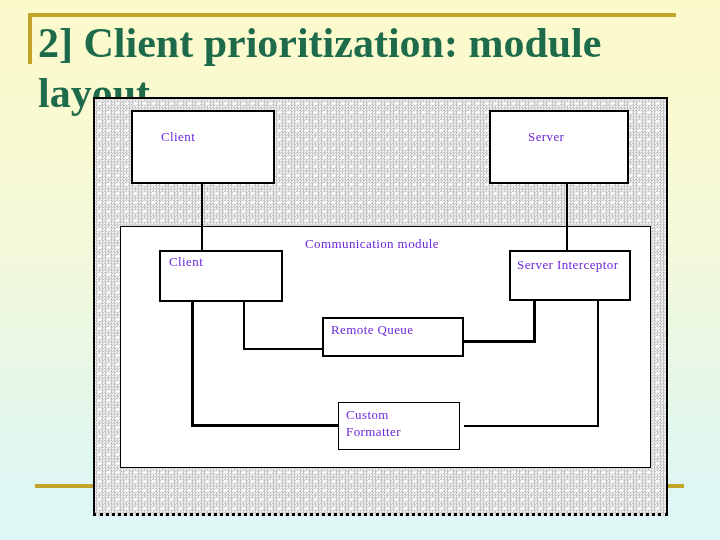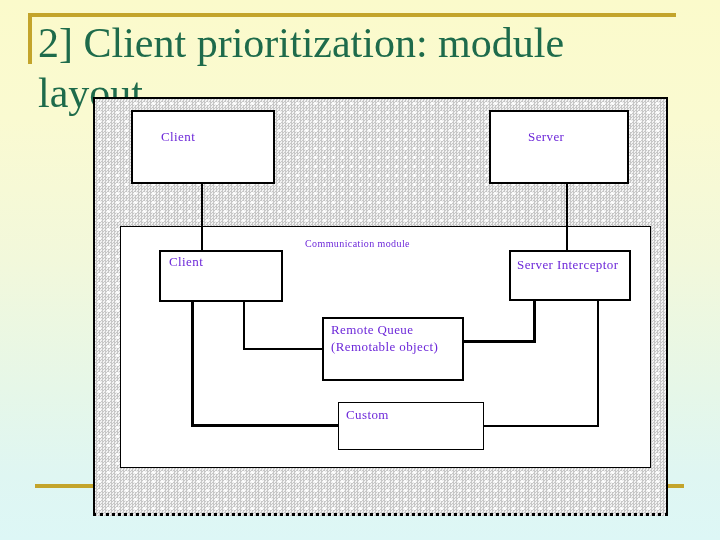--- a/index.html
+++ b/index.html
@@ -9,43 +9,43 @@
     background:linear-gradient(180deg,#FBFACB 0%,#FAFAD1 22%,#F2F8DB 48%,#E6F7E8 72%,#DFF6F2 88%,#DDF7F6 100%);
     font-family:"Liberation Serif","DejaVu Serif",serif;
   }
   .accent{position:absolute;background:var(--accent-gold,#C3A42B);}
   .accent-top{left:28px;top:13px;width:648px;height:4px;}
   .accent-corner{left:28px;top:13px;width:4px;height:51px;}
   .accent-bottom{left:35px;top:484px;width:649px;height:4px;z-index:0;}
   .title{
     position:absolute;left:38px;top:18px;width:640px;z-index:1;
     font-size:42px;line-height:50px;color:var(--title-green,#1E6B4B);
-    font-weight:normal;margin:0;
+    font-weight:bold;margin:0;
   }
   .diagram{
     position:absolute;left:93px;top:97px;width:575px;height:419px;z-index:2;
     box-sizing:border-box;border:2px solid #000;border-bottom:3px dotted #000;
     background-color:var(--diagram-gray,#D6D6D6);
     background-image:
       radial-gradient(circle,rgba(255,255,255,0.95) 1.3px,rgba(255,255,255,0) 1.6px),
       conic-gradient(#c7c7c7 25%,#f2f2f2 0 50%,#c7c7c7 0 75%,#f2f2f2 0);
     background-size:9px 9px,3px 3px;
   }
   .node{
     position:absolute;background:#fff;border:2px solid #000;box-sizing:border-box;
     font-size:13px;line-height:17px;color:#6d28d9;letter-spacing:0.4px;white-space:nowrap;
   }
   .node-client{left:36px;top:11px;width:144px;height:74px;padding:16px 0 0 28px;}
   .node-server{left:394px;top:11px;width:140px;height:74px;padding:16px 0 0 37px;}
   .node-comm{left:25px;top:127px;width:531px;height:242px;border-width:1px;}
-  .comm-label{position:absolute;left:184px;top:8px;font-size:10px;letter-spacing:0.4px;white-space:nowrap;}
+  .comm-label{position:absolute;left:184px;top:8px;font-size:13px;letter-spacing:0.4px;white-space:nowrap;}
   .node-client-interceptor{left:64px;top:151px;width:124px;height:52px;padding:1px 0 0 8px;}
   .node-server-interceptor{left:414px;top:151px;width:122px;height:51px;padding:4px 0 0 6px;}
-  .node-remote-queue{left:227px;top:218px;width:142px;height:64px;padding:2px 0 0 7px;border-width:2px;}
-  .node-custom-formatter{left:243px;top:303px;width:146px;height:48px;padding:3px 0 0 7px;border-width:1px;}
+  .node-remote-queue{left:227px;top:218px;width:142px;height:40px;padding:2px 0 0 7px;border-width:2px;}
+  .node-custom-formatter{left:243px;top:303px;width:122px;height:48px;padding:3px 0 0 7px;border-width:1px;}
   .conn{position:absolute;background:#000;}
   .c-client-v{left:106px;top:85px;width:2px;height:66px;}
   .c-server-v{left:471px;top:85px;width:2px;height:66px;}
   .c-ci-rq-v{left:148px;top:203px;width:2px;height:48px;}
   .c-ci-rq-h{left:148px;top:249px;width:79px;height:2px;}
   .c-ci-cf-v{left:96px;top:203px;width:3px;height:125px;}
   .c-ci-cf-h{left:96px;top:325px;width:147px;height:3px;}
   .c-si-rq-v{left:438px;top:202px;width:3px;height:42px;}
   .c-si-rq-h{left:369px;top:241px;width:72px;height:3px;}
   .c-si-cf-v{left:502px;top:202px;width:2px;height:126px;}
@@ -90,21 +90,21 @@
     <div class="node node-client-interceptor">
       <div>Client</div>
     </div>
 
     <div class="node node-server-interceptor">
       <span>Server Interceptor</span>
     </div>
 
     <div class="node node-remote-queue">
       <div>Remote Queue</div>
-      <div>(Remotable object)</div>
     </div>
 
     <div class="node node-custom-formatter">
       <div>Custom</div>
+      <div>Formatter</div>
     </div>
 
   </div>
 </div>
 
 </body></html>

